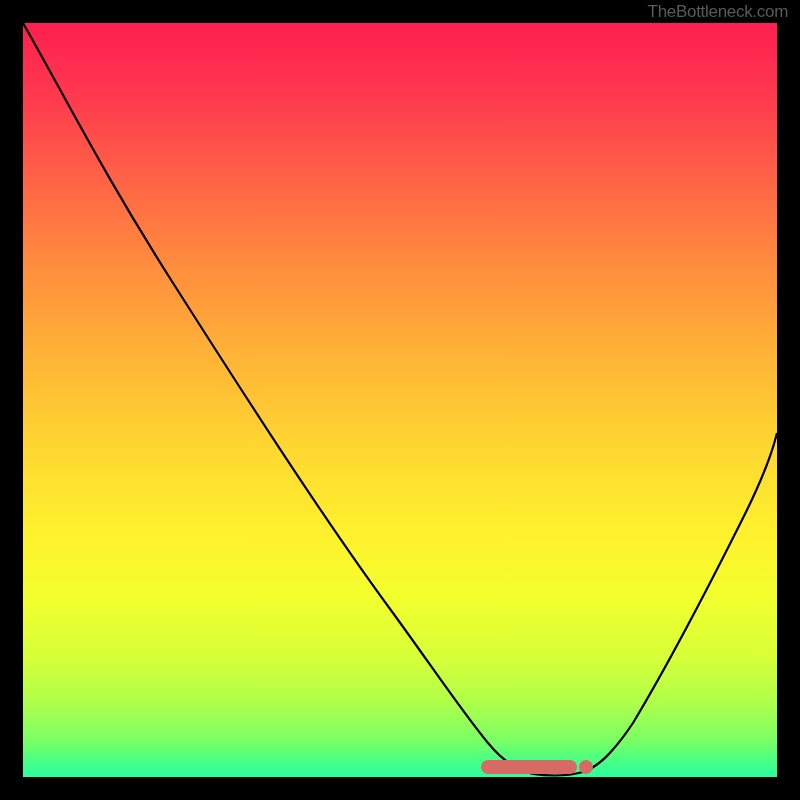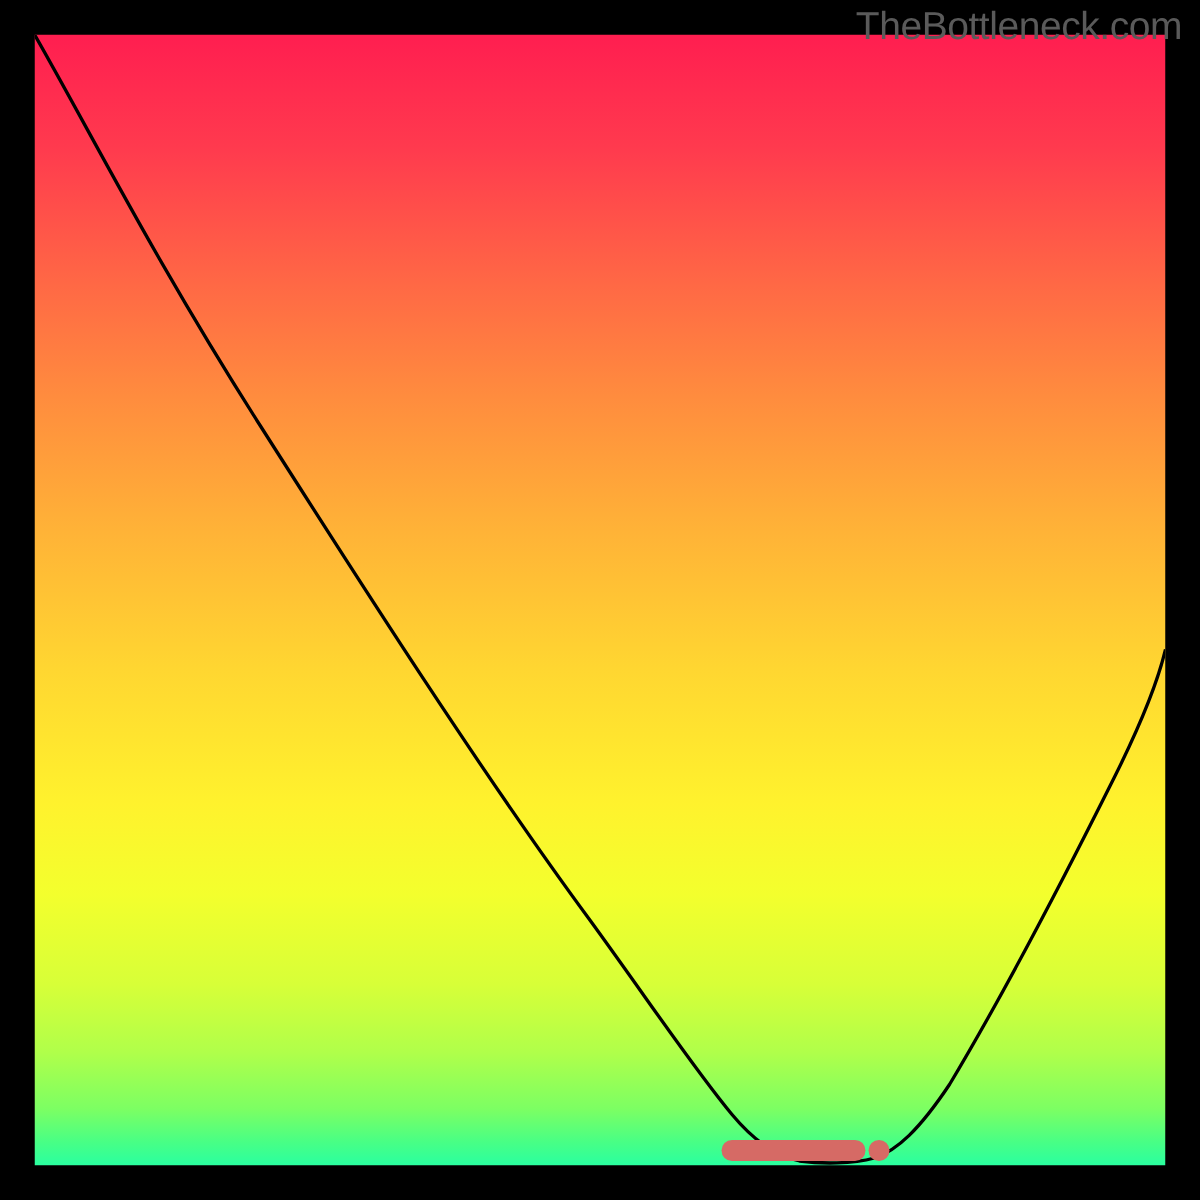--- a/index.html
+++ b/index.html
@@ -8,21 +8,21 @@
     height: 800px;
     background: #000;
     position: relative;
     font-family: Arial, Helvetica, sans-serif;
   }
   .watermark {
     position: absolute;
     top: 2px;
     right: 12px;
     color: #5a5a5a;
-    font-size: 26px;
+    font-size: 17px;
     font-weight: 500;
     z-index: 20;
     letter-spacing: -0.3px;
   }
   .plot-frame {
     position: absolute;
     left: 23px;
     top: 23px;
     width: 754px;
     height: 754px;

